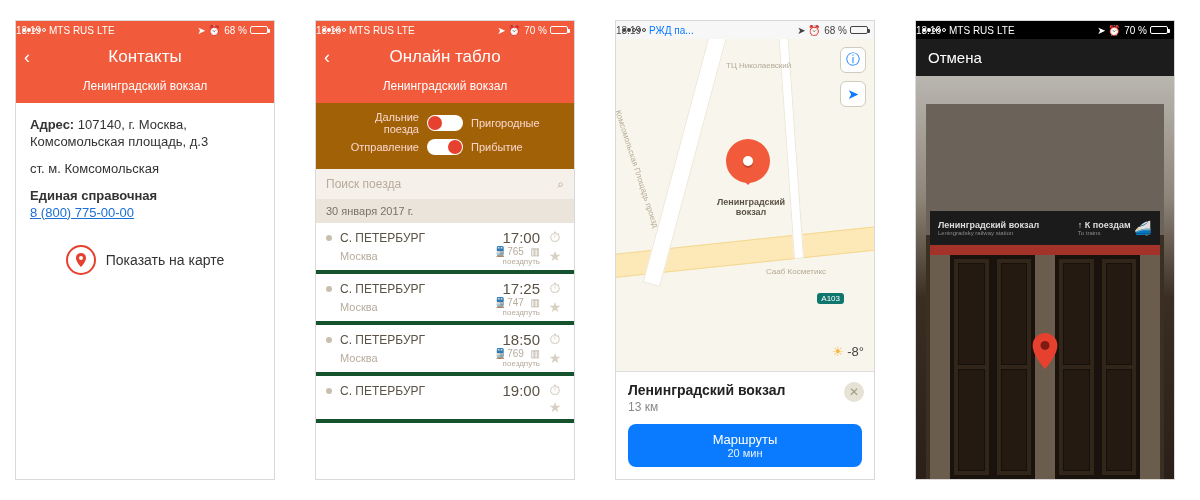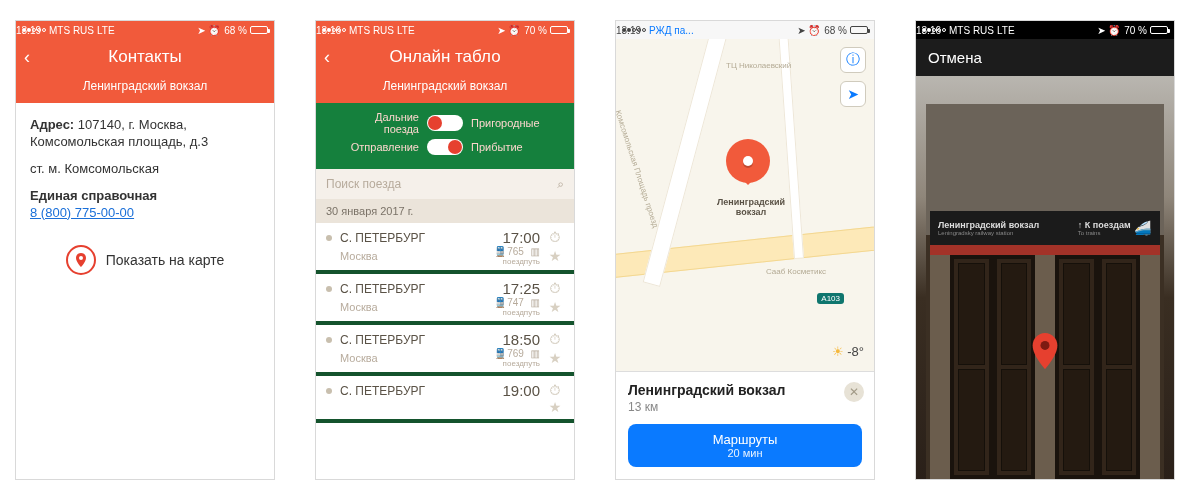--- a/index.html
+++ b/index.html
@@ -74,21 +74,21 @@
     display:flex; align-items:center; justify-content:center; gap:10px;
     margin-top: 24px; font-size:14px; color:#333;
   }
   .pin-circle {
     width:30px; height:30px; border:2px solid #e6402f; border-radius:50%;
     display:flex; align-items:center; justify-content:center;
   }
 
   
   .s2-toggles {
-    background:#15803d; color:#fbd6cd; font-size:11px;
+    background:#a16207; color:#fbd6cd; font-size:11px;
     padding:4px 10px 10px;
   }
   .toggle-row { display:flex; align-items:center; justify-content:center; gap:8px; margin:4px 0;}
   .switch {
     width:36px; height:16px; background:#fff; border-radius:10px; position:relative;
   }
   .switch .knob {
     width:14px; height:14px; background:#e6402f; border-radius:50%;
     position:absolute; top:1px;
   }

